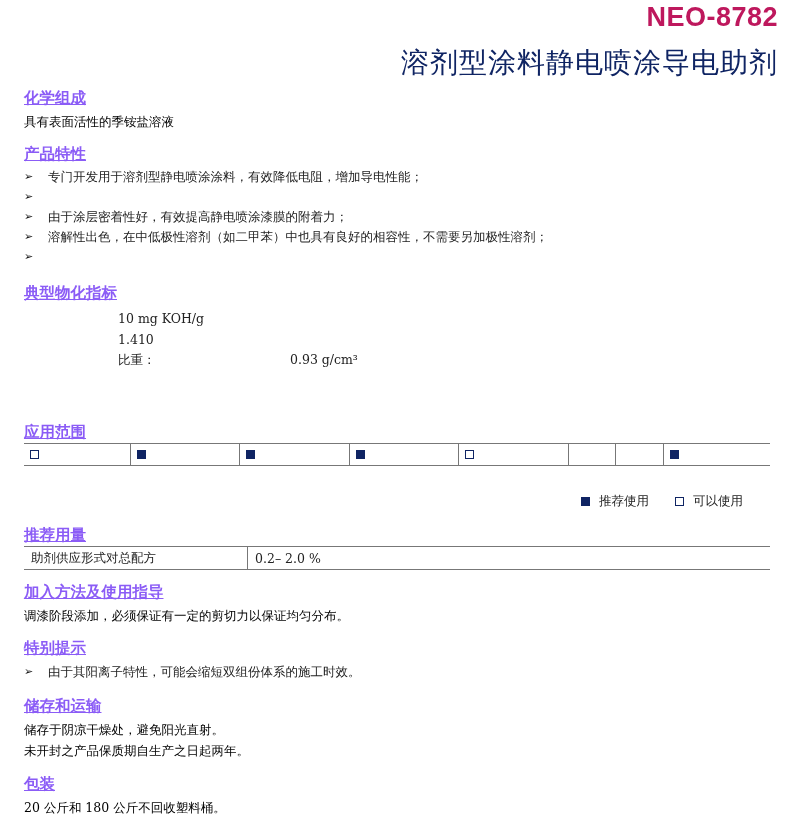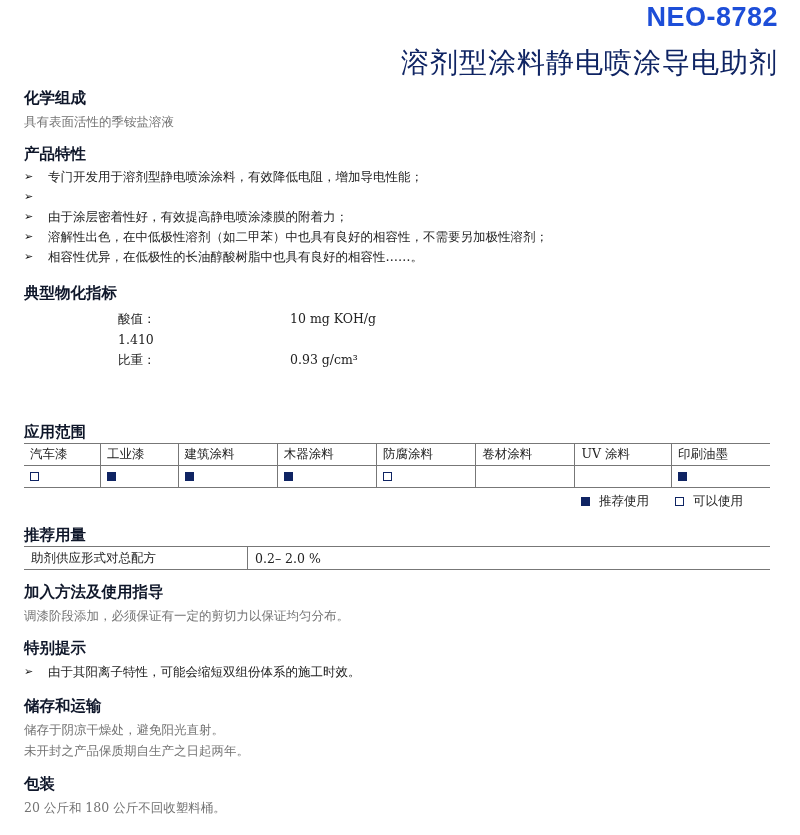--- a/index.html
+++ b/index.html
@@ -1,23 +1,23 @@
 <!DOCTYPE html>
 <html><head>
 <meta charset="utf-8">
 <style>
   html, body { margin: 0; padding: 0; background: #ffffff; }
   body { width: 800px; height: 835px; position: relative; overflow: hidden;
          font-family: "DejaVu Serif", "Liberation Serif", serif; color: #222; }
   .abs { position: absolute; }
   .prod-code { right: 22px; top: 2px; font-family: "Liberation Sans", sans-serif; font-weight: bold;
-               font-size: 27px; color: #1d4ed8; letter-spacing: 0.5px; }
+               font-size: 27px; color: #be185d; letter-spacing: 0.5px; }
   .prod-name { right: 22px; top: 44px; font-size: 28px; color: #0f2463; letter-spacing: 1px; }
-  .h { left: 24px; font-size: 15.5px; font-weight: bold; color: #0f172a; }
-  .p { left: 24px; font-size: 12.5px; color: #737373; }
+  .h { left: 24px; font-size: 15.5px; font-weight: bold; color: #8b5cf6; text-decoration: underline; }
+  .p { left: 24px; font-size: 12.5px; color: #000000; }
   .bullets { left: 24px; top: 167px; font-size: 12.5px; }
   .bullet { height: 20px; line-height: 20px; display: flex; }
   .bullet .arrow { width: 24px; font-size: 11px; color: #111; }
   .props { left: 118px; top: 309px; font-size: 12.5px; }
   .prop-row { height: 20.5px; line-height: 20.5px; display: flex; }
   .prop-row .k { width: 172px; }
   .app-table { left: 24px; top: 443px; width: 746px; border-collapse: collapse; font-size: 12.5px; }
   .app-table td { height: 21px; padding: 0 0 0 6px; border-top: 1px solid #777; border-left: 1px solid #777; vertical-align: middle; }
   .app-table tr:last-child td { border-bottom: 1px solid #777; }
   .app-table td:first-child { border-left: none; }
@@ -52,52 +52,40 @@
   <div class="bullet">
       <span class="arrow">➢</span>
       <span>由于涂层密着性好，有效提高静电喷涂漆膜的附着力；</span>
     </div>
   <div class="bullet">
       <span class="arrow">➢</span>
       <span>溶解性出色，在中低极性溶剂（如二甲苯）中也具有良好的相容性，不需要另加极性溶剂；</span>
     </div>
   <div class="bullet">
       <span class="arrow">➢</span>
-      <span>相容性优异，在低极性的长油醇酸树脂中也具有良好的相容性……。</span>
     </div>
 </div>
 
 <div class="abs h" style="top:283px">典型物化指标</div>
 <div class="abs props">
   <div class="prop-row">
-      <span class="k">酸值：</span>
       <span>10 mg KOH/g</span>
     </div>
   <div class="prop-row">
       <span>1.410</span>
     </div>
   <div class="prop-row">
       <span class="k">比重：</span>
       <span>0.93 g/cm³</span>
     </div>
 </div>
 
 <div class="abs h" style="top:422px">应用范围</div>
 <table class="abs app-table">
   <tbody>
-      <tr>
-    <td>汽车漆</td>
-    <td>工业漆</td>
-    <td>建筑涂料</td>
-    <td>木器涂料</td>
-    <td>防腐涂料</td>
-    <td>卷材涂料</td>
-    <td>UV 涂料</td>
-    <td>印刷油墨</td>
-  </tr>
   <tr>
     <td><span class="sq empty"></span></td>
     <td><span class="sq filled"></span></td>
     <td><span class="sq filled"></span></td>
     <td><span class="sq filled"></span></td>
     <td><span class="sq empty"></span></td>
     <td></td>
     <td></td>
     <td><span class="sq filled"></span></td>
   </tr>

